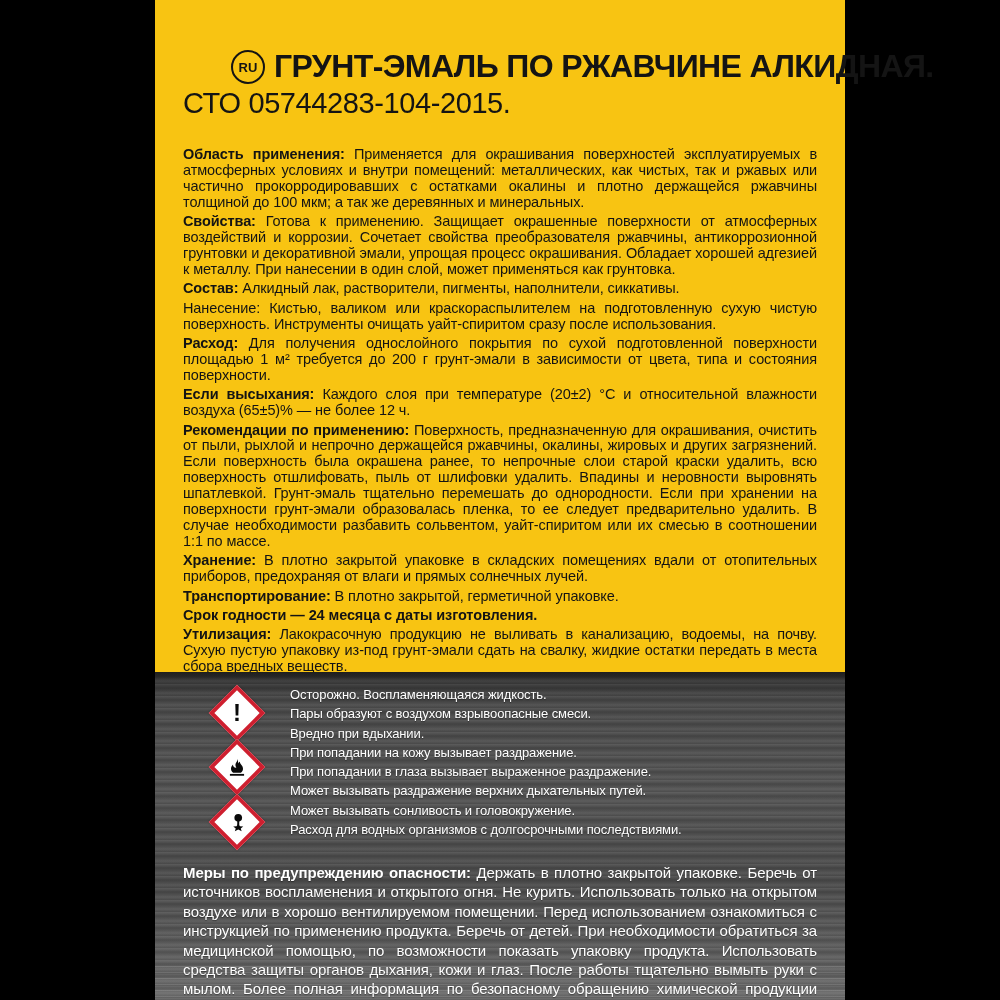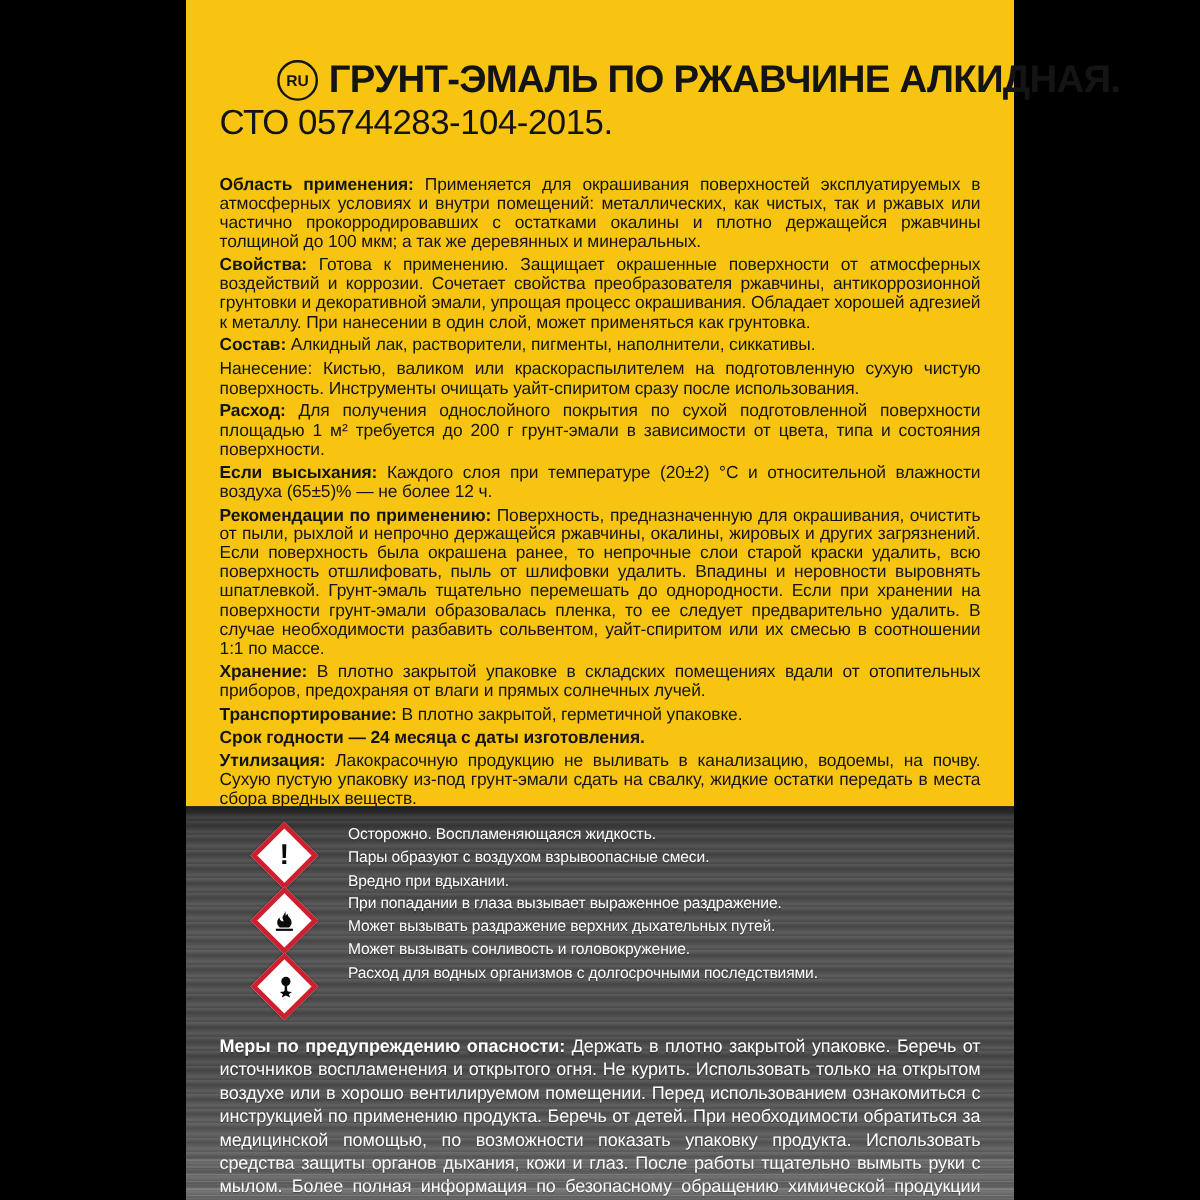--- a/index.html
+++ b/index.html
@@ -134,20 +134,21 @@
               <path d="M13.5 13.5 L15.5 17 L19.5 17.5 L16.5 19.8 L17.6 23 L13.5 21 L9.4 23 L10.5 19.8 L7.5 17.5 L11.5 17 Z"></path>
             </svg>
           </div>
         </div>
       </div>
 
       <div class="warn-lines" id="warn-lines">
           <div class="warn-line">Осторожно. Воспламеняющаяся жидкость.</div>
           <div class="warn-line">Пары образуют с воздухом взрывоопасные смеси.</div>
           <div class="warn-line">Вредно при вдыхании.</div>
+          <div class="warn-line">При попадании на кожу вызывает  раздражение.</div>
           <div class="warn-line">При попадании в глаза вызывает выраженное  раздражение.</div>
           <div class="warn-line">Может вызывать раздражение верхних дыхательных путей.</div>
           <div class="warn-line">Может вызывать сонливость и головокружение.</div>
           <div class="warn-line">Расход для водных организмов с долгосрочными последствиями.</div>
         </div>
 
       <p class="precautions">
         <span class="lead">Меры по предупреждению опасности:</span>
         <span>Держать в плотно закрытой упаковке. Беречь от источников воспламенения и открытого огня.  Не курить. Использовать только на открытом воздухе или в хорошо вентилируемом помещении. Перед использованием ознакомиться с инструкцией по применению продукта. Беречь от детей. При необходимости обратиться за медицинской помощью, по возможности показать упаковку продукта. Использовать средства защиты органов дыхания, кожи и глаз. После работы тщательно вымыть руки с мылом. Более полная информация по безопасному обращению химической продукции содержится в паспорте безопасности.</span>
       </p>

